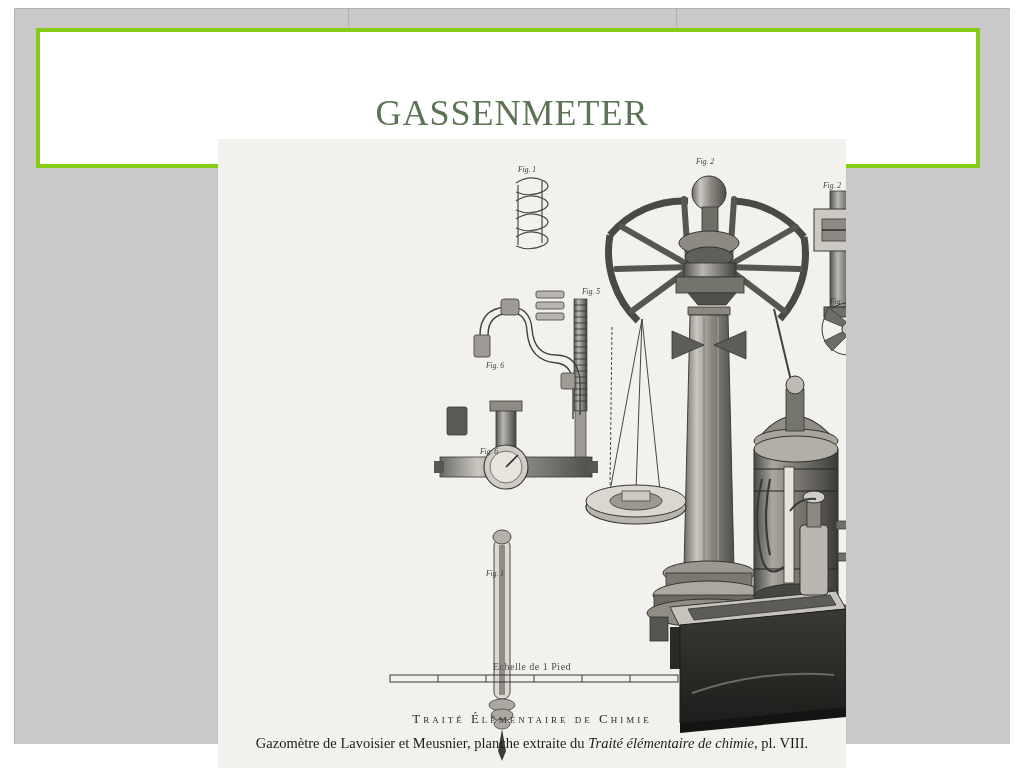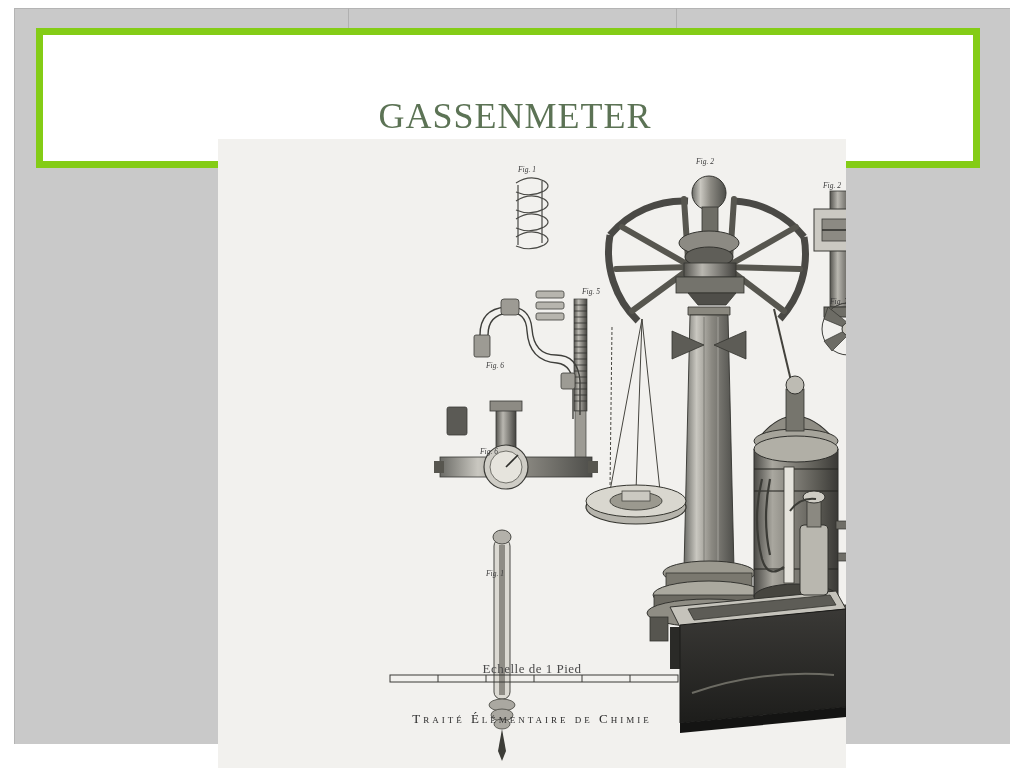--- a/index.html
+++ b/index.html
@@ -51,21 +51,21 @@
     background: #fff;
   }
   
   .title-plate {
     position: absolute;
     left: 36px;
     top: 28px;
     width: 944px;
     height: 140px;
     background: #ffffff;
-    border: 7px solid #84cc16;
+    border: 4px solid #84cc16;
     box-sizing: border-box;
   }
   .title-text {
     position: absolute;
     left: 0;
     top: 46px;
     width: 944px;
     text-align: center;
     font-size: 52px;
     letter-spacing: 1px;
@@ -115,21 +115,21 @@
     color: #2a2a2a;
     font-family: "Liberation Serif", serif;
     font-variant: small-caps;
   }
   .scale-note {
     position: absolute;
     left: 0;
     top: 522px;
     width: 628px;
     text-align: center;
-    font-size: 13px;
+    font-size: 10px;
     color: #4a4a4a;
     letter-spacing: .5px;
   }
   .figlabel {
     position: absolute;
     font-size: 7.5px;
     color: #3a3a3a;
     font-style: italic;
     font-family: "Liberation Serif", serif;
     white-space: nowrap;
@@ -418,14 +418,17 @@
     <div class="figlabel" style="left:605px; top:42px;">Fig. 2</div>
 
     <div class="figlabel" style="left:348px; top:148px;margin-left:16px;">Fig. 5</div>
     <div class="figlabel" style="left:268px; top:186px;margin-top:36px;">Fig. 6</div>
     <div class="figlabel" style="left:612px; top:158px;">Fig. 7</div>
 
     <div class="figlabel" style="left:262px; top:308px;">Fig. 6</div>
     <div class="figlabel" style="left:268px; top:430px;">Fig. 1</div>
   </div>
 
+  <div class="caption">
+    <span>Gazomètre de Lavoisier et Meusnier, planche extraite du </span><i>Traité élémentaire de chimie</i><span>, pl. VIII.</span>
+  </div>
 
 </div>
 
 </body></html>

